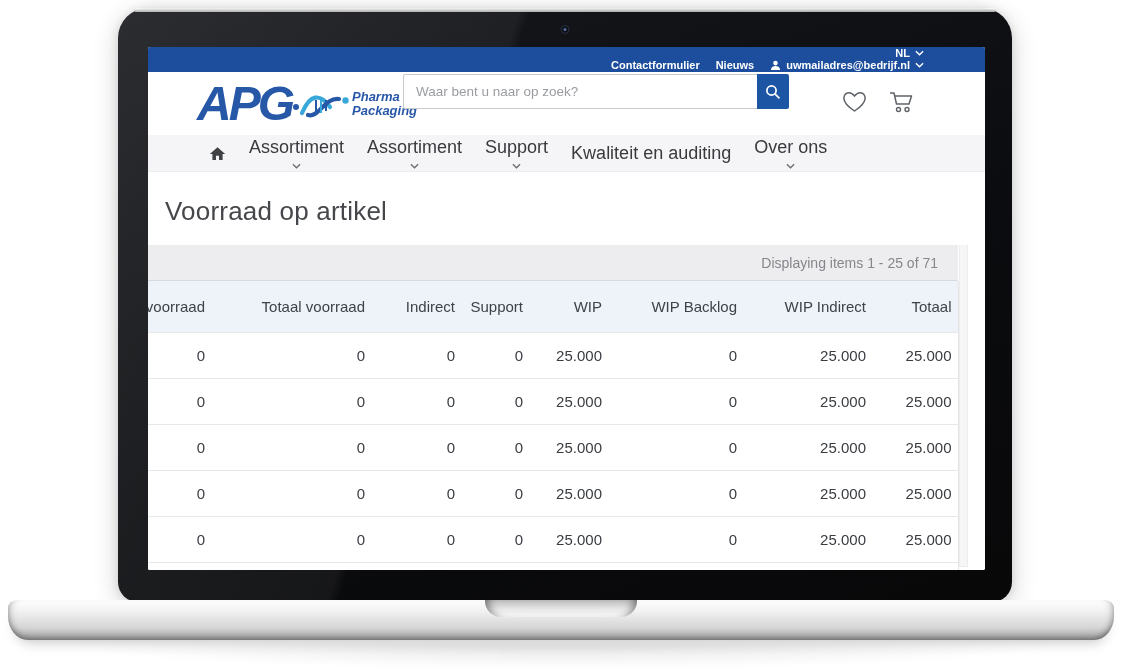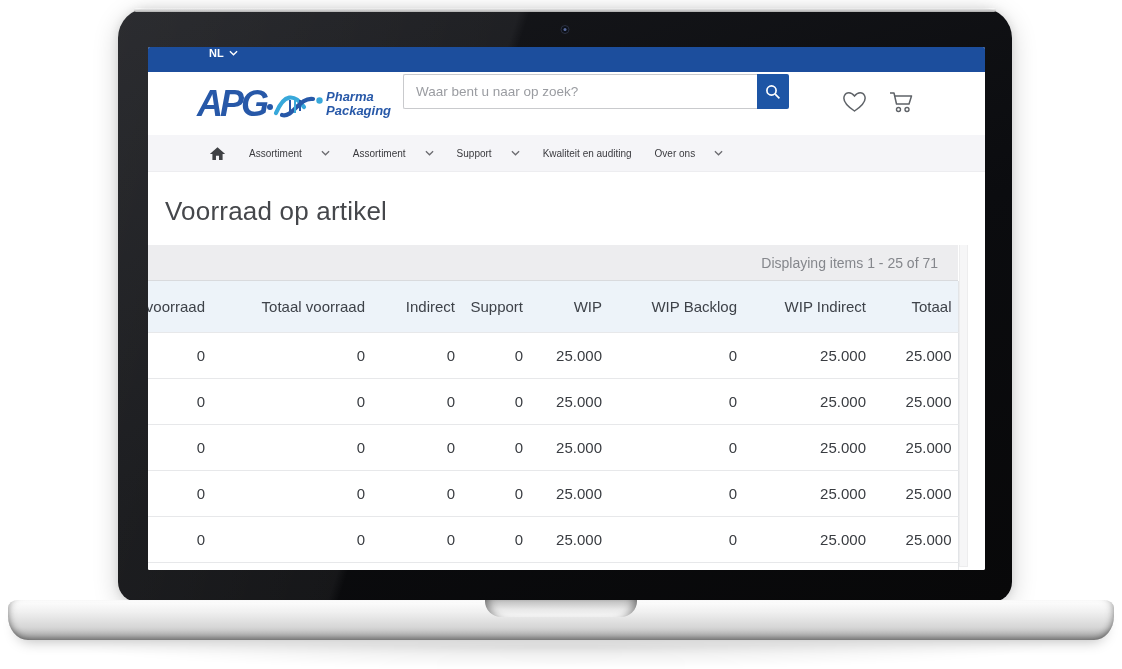--- a/index.html
+++ b/index.html
@@ -31,51 +31,51 @@
   .notch { position:absolute; left:50%; top:600px; transform:translateX(-50%); z-index:5;
     width:152px; height:17px; border-radius:0 0 16px 16px;
     background:linear-gradient(180deg,#bdbdbd,#e8e8e8 55%,#f6f6f6);
     box-shadow:inset 11px 0 10px -8px rgba(0,0,0,0.45), inset -11px 0 10px -8px rgba(0,0,0,0.45); }
   .reflection { position:absolute; left:60px; top:644px; width:1002px; height:25px; z-index:0;
     background:radial-gradient(ellipse at 50% 0%, rgba(0,0,0,0.10), rgba(0,0,0,0) 70%);
     filter:blur(2px); }
 
   
   .topbar { height:25px; background:#1c4e9d; color:#fff; }
-  .tb-inner { width:715px; height:100%; margin:0 auto; display:flex; align-items:flex-start;
-    font-size:11px; font-weight:700; }
+  .tb-inner { width:715px; height:100%; margin:0 auto; display:flex; align-items:flex-end;
+    font-size:11px; font-weight:700;flex-direction:column; }
   .lang { display:flex; align-items:center; gap:5px; cursor:pointer; }
   .tb-right { margin-left:auto; display:flex; align-items:center; gap:16px; }
   .tb-link { cursor:pointer; }
   .account { display:flex; align-items:center; gap:5px; cursor:pointer; }
   .chev { width:9px; height:6px; display:inline-block; }
 
   
   .masthead { height:63px; background:#fff; }
   .mh-inner { position:relative; width:715px; height:100%; margin:0 auto; }
   .logo { position:absolute; left:-12px; top:50%; transform:translateY(-50%);
     display:flex; align-items:center; cursor:pointer; }
-  .logo-apg { font-size:36px; font-weight:800; font-style:italic; letter-spacing:-3px;
+  .logo-apg { font-size:48px; font-weight:800; font-style:italic; letter-spacing:-3px;
     color:#2758a8; line-height:1; }
   .logo-brand { font-size:13px; font-weight:700; font-style:italic; color:#2758a8;
     line-height:14px; margin-left:2px; }
   .search { position:absolute; left:194px; top:2px; display:flex; }
   .search input { width:354px; height:35px; border:1px solid #c9cacd; border-right:none;
     border-radius:2px 0 0 2px; padding:0 12px; font-size:13.5px; color:#444; outline:none;
     font-family:"Liberation Sans", sans-serif; }
   .search input::placeholder { color:#9a9ca1; }
   .search-btn { width:32px; height:35px; background:#1d55a5; border:none; border-radius:0 2px 2px 0;
     display:flex; align-items:center; justify-content:center; cursor:pointer; }
   .mh-icon { position:absolute; top:17px; cursor:pointer; }
   .heart { left:632px; } .cart { left:679px; }
 
   
   .nav { height:37px; background:#f5f5f8; border-bottom:1px solid #ededf0; }
   .nav-inner { width:715px; height:100%; margin:0 auto; display:flex; align-items:center; gap:23px; }
-  .nav-item { display:flex; align-items:center; gap:19px; font-size:10px; color:#3a3a3e; cursor:pointer; }
+  .nav-item { display:flex; align-items:center; gap:5px; font-size:18px; color:#3a3a3e; cursor:pointer;flex-direction:column; }
   .nav-home { cursor:pointer; display:flex; align-items:center; }
 
   
   .content { position:relative; height:398px; background:#fff; }
   .page-title { margin:24px 0 0 17px; font-size:26px; font-weight:500; color:#45474b;
     letter-spacing:0.2px; }
   .table-wrap { margin-top:18px; width:810px; position:relative; }
   .status-bar { height:36px; line-height:36px; background:#ededef; border-bottom:1px solid #d9dadd;
     color:#85878c; font-size:14px; text-align:right; padding-right:20px; }
   table.grid { table-layout:fixed; width:873px; margin-left:-63px; border-collapse:collapse;
@@ -101,20 +101,34 @@
 
   <div class="screen">
 
     <div class="topbar">
       <div class="tb-inner">
         <div class="lang">
           <span>NL</span>
           <svg class="chev" viewBox="0 0 10 6">
               <path d="M1 1 L5 5 L9 1" fill="none" stroke="#fff" stroke-width="1.5"></path>
             </svg>
+        </div>
+        <div class="tb-right">
+          <span class="tb-link">Contactformulier</span>
+          <span class="tb-link">Nieuws</span>
+          <div class="account">
+            <svg width="11" height="11" viewBox="0 0 12 12">
+              <circle cx="6" cy="3.4" r="2.5" fill="#fff"></circle>
+              <path d="M1 11 C1 7.8 3.2 6.6 6 6.6 C8.8 6.6 11 7.8 11 11 Z" fill="#fff"></path>
+            </svg>
+            <span>uwmailadres@bedrijf.nl</span>
+            <svg class="chev" viewBox="0 0 10 6">
+                <path d="M1 1 L5 5 L9 1" fill="none" stroke="#fff" stroke-width="1.5"></path>
+              </svg>
+          </div>
         </div>
       </div>
     </div>
 
     <div class="masthead">
       <div class="mh-inner">
         <div class="logo">
           <span class="logo-apg">APG</span>
           <svg width="58" height="36" viewBox="0 0 58 36">
             <circle cx="4" cy="21" r="3" fill="#2758a8"></circle>

